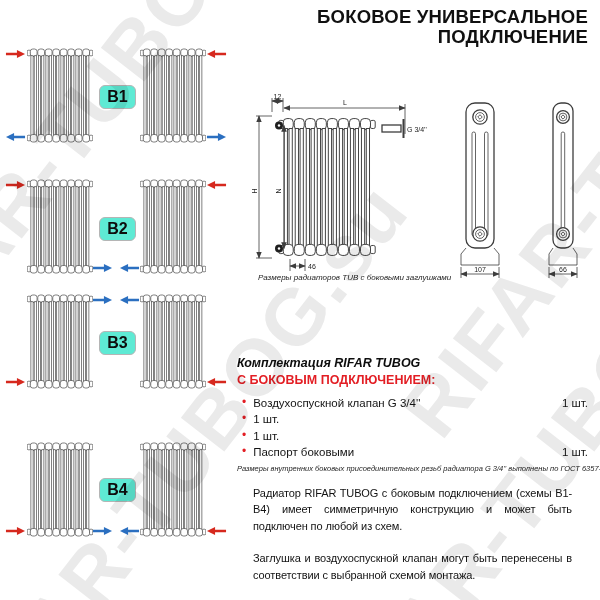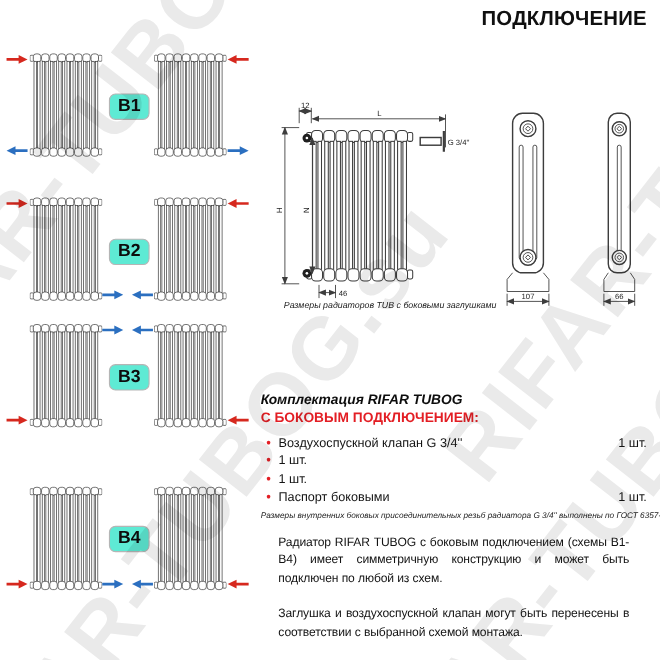--- a/index.html
+++ b/index.html
@@ -80,20 +80,21 @@
       </symbol>
       <marker id="mA" viewBox="0 0 10 10" refX="9" refY="5" markerWidth="7" markerHeight="7" orient="auto-start-reverse" markerUnits="userSpaceOnUse">
         <path d="M0,1 L10,5 L0,9 Z" fill="#3d3d3d"></path>
       </marker>
     </defs>
   </svg>
 
   <div class="content">
 
     <div class="title">
+      <div>БОКОВОЕ УНИВЕРСАЛЬНОЕ</div>
       <div>ПОДКЛЮЧЕНИЕ</div>
     </div>
 
     <div class="row" style="top:46px">
       <svg class="rad" style="left:27px" viewBox="0 0 132 193">
           <use href="#radFront"></use>
         </svg>
       <svg class="rad" style="left:140px" viewBox="0 0 132 193">
           <use href="#radFront"></use>
         </svg>

